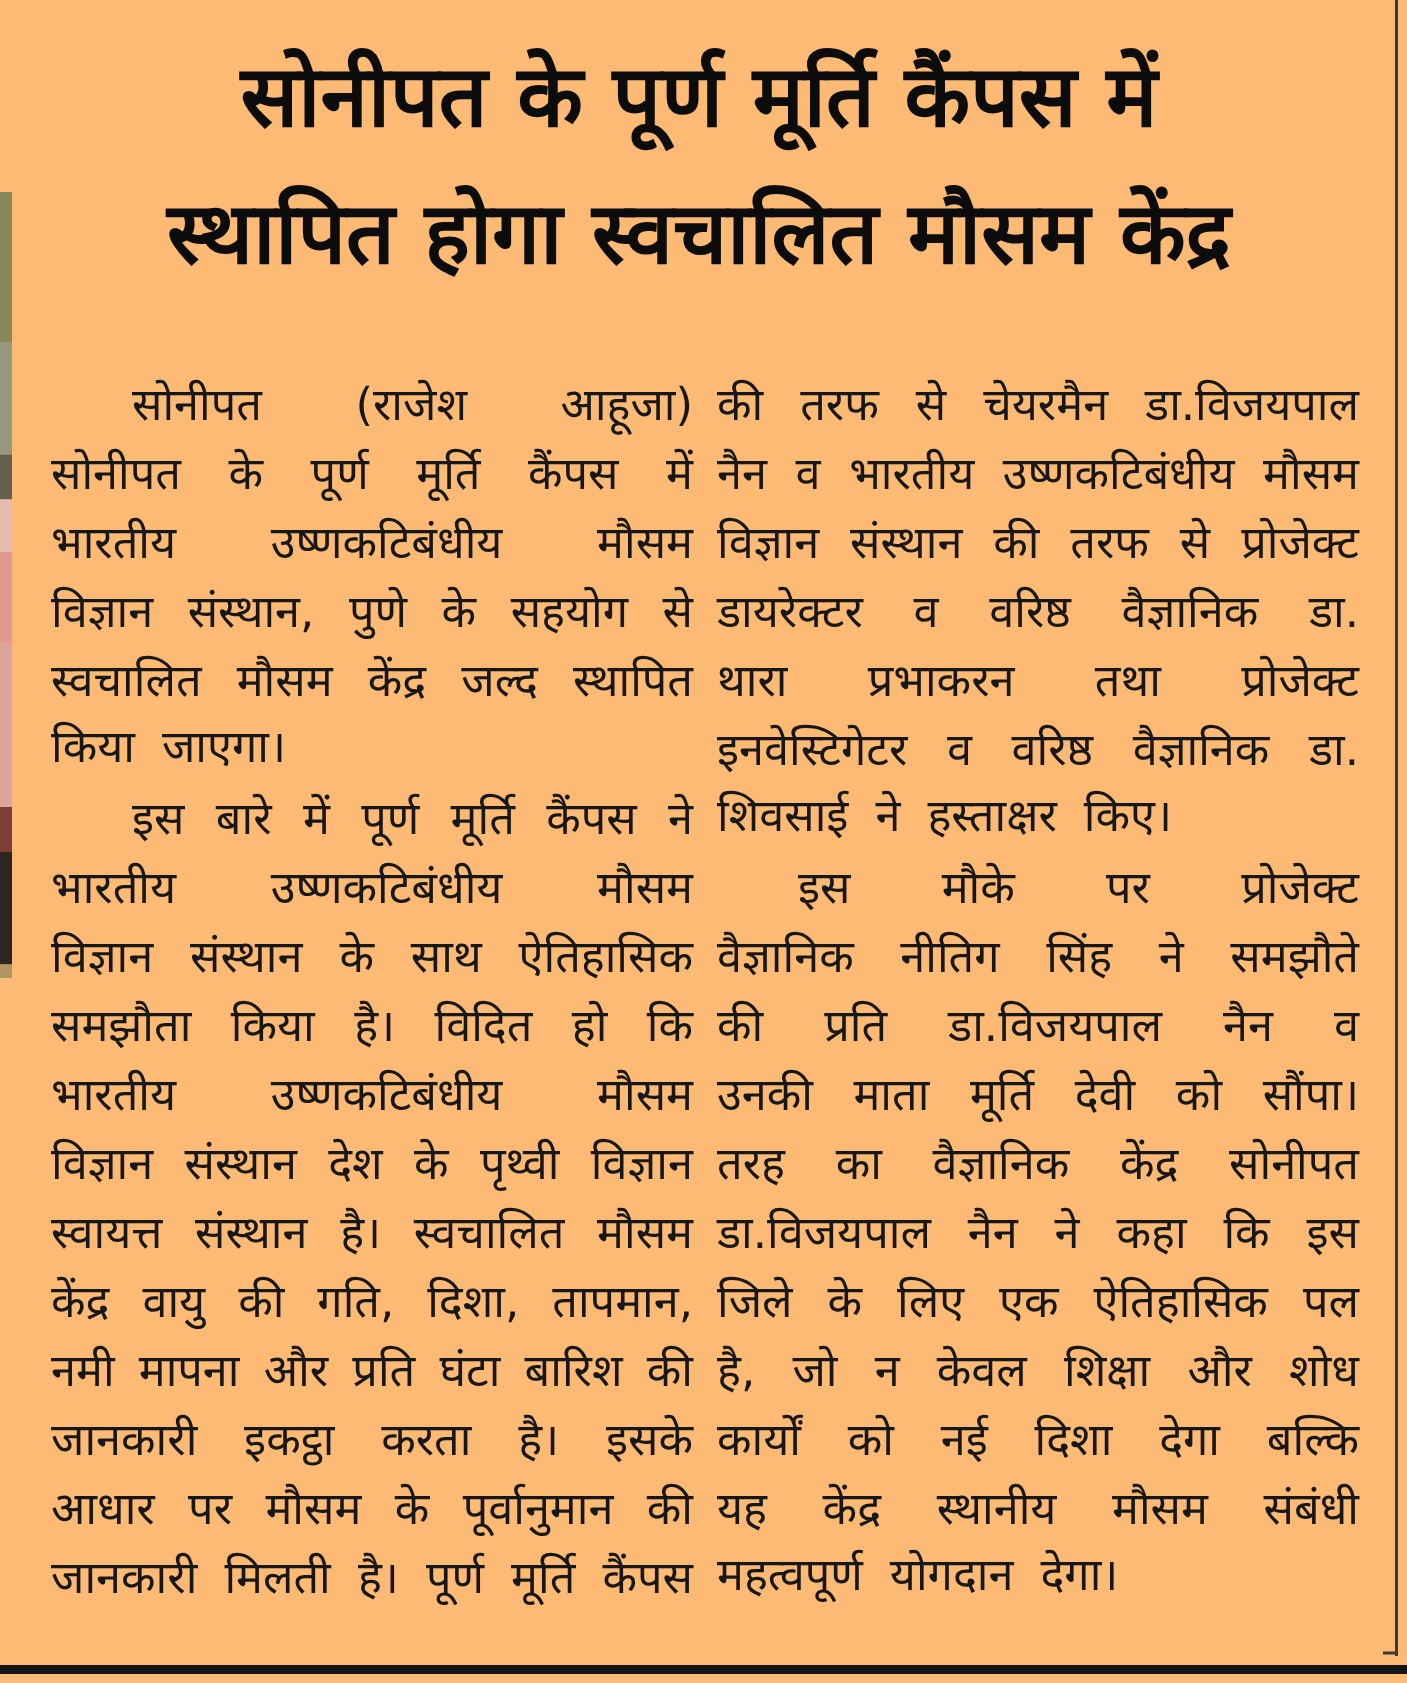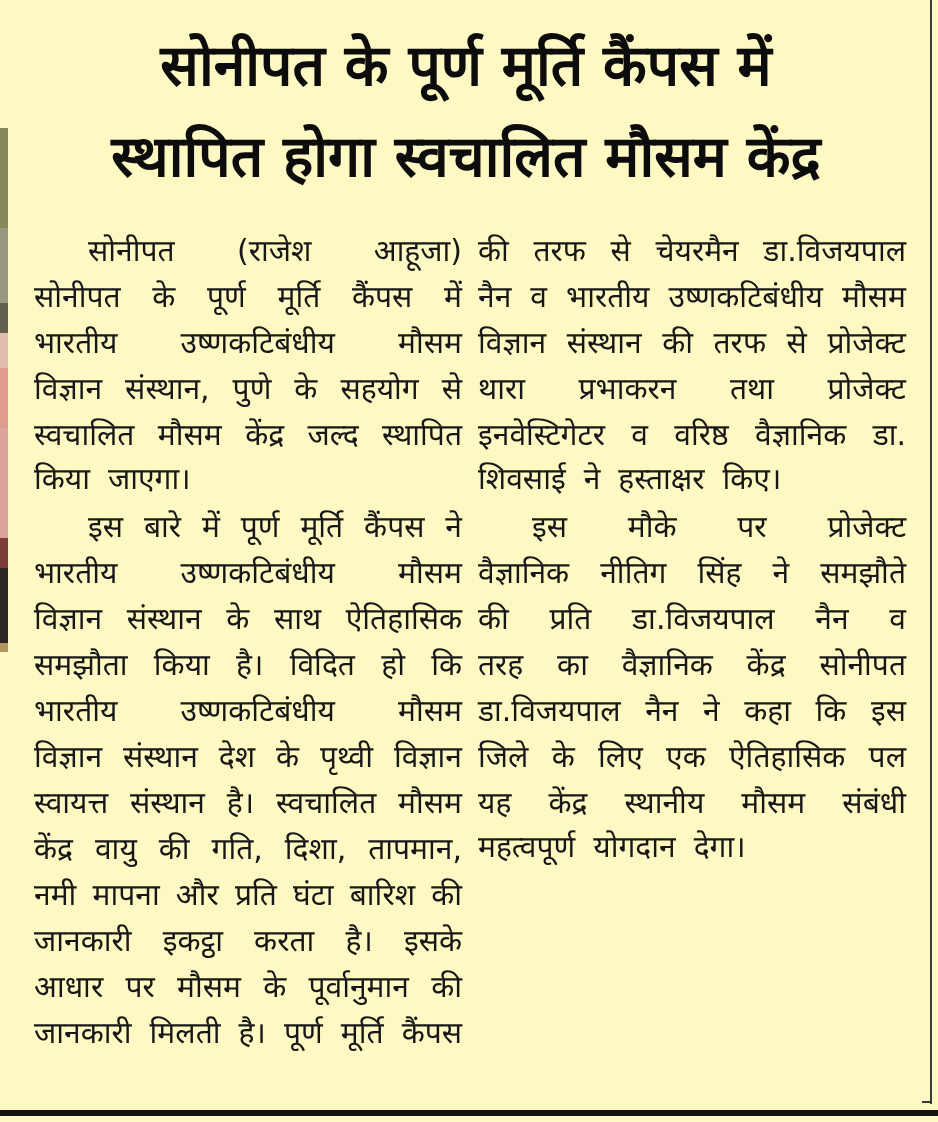--- a/index.html
+++ b/index.html
@@ -5,21 +5,21 @@
   html, body { margin: 0; padding: 0; }
   body {
     width: 938px; height: 1122px;
     background: #fdfdfc;
     font-family: "DejaVu Sans", "Liberation Sans", sans-serif;
     overflow: hidden;
   }
   .page {
     position: relative;
     width: 938px; height: 1122px;
-    background: #fef9c3;
+    background: #fdba74;
     color: #161616;
   }
   
   .photo-strip {
     position: absolute;
     left: 0; top: 128px;
     width: 8px; height: 524px;
     display: flex; flex-direction: column;
   }
   .photo-strip .seg { width: 100%; }
@@ -55,21 +55,21 @@
     letter-spacing: 0px;
   }
   .headline .hl-line { display: block; white-space: nowrap; }
   .article {
     position: absolute;
     top: 228px; left: 34px;
     width: 872px; height: 876px;
     display: flex;
     gap: 16px;
   }
-  .col { flex: 1 1 0; min-width: 0; }
+  .col { flex: 1 1 0; min-width: 0; margin-top: 20px; }
   .line {
     font-size: 30px;
     line-height: 46px;
     height: 46px;
     white-space: nowrap;
     text-align: justify;
     text-align-last: justify;
     color: #171717;
   }
   .line.indent { text-indent: 54px; }
@@ -118,29 +118,33 @@
         <div class="line">केंद्र वायु की गति, दिशा, तापमान,</div>
         <div class="line">नमी मापना और प्रति घंटा बारिश की</div>
         <div class="line">जानकारी इकट्ठा करता है। इसके</div>
         <div class="line">आधार पर मौसम के पूर्वानुमान की</div>
         <div class="line">जानकारी मिलती है। पूर्ण मूर्ति कैंपस</div>
       </div>
     <div class="col">
         <div class="line">की तरफ से चेयरमैन डा.विजयपाल</div>
         <div class="line">नैन व भारतीय उष्णकटिबंधीय मौसम</div>
         <div class="line">विज्ञान संस्थान की तरफ से प्रोजेक्ट</div>
+        <div class="line">डायरेक्टर व वरिष्ठ वैज्ञानिक डा.</div>
         <div class="line">थारा प्रभाकरन तथा प्रोजेक्ट</div>
         <div class="line">इनवेस्टिगेटर व वरिष्ठ वैज्ञानिक डा.</div>
         <div class="line end">शिवसाई ने हस्ताक्षर किए।</div>
         <div class="line indent">इस मौके पर प्रोजेक्ट</div>
         <div class="line">वैज्ञानिक नीतिग सिंह ने समझौते</div>
         <div class="line">की प्रति डा.विजयपाल नैन व</div>
+        <div class="line">उनकी माता मूर्ति देवी को सौंपा।</div>
         <div class="line">तरह का वैज्ञानिक केंद्र सोनीपत</div>
         <div class="line">डा.विजयपाल नैन ने कहा कि इस</div>
         <div class="line">जिले के लिए एक ऐतिहासिक पल</div>
+        <div class="line">है, जो न केवल शिक्षा और शोध</div>
+        <div class="line">कार्यों को नई दिशा देगा बल्कि</div>
         <div class="line">यह केंद्र स्थानीय मौसम संबंधी</div>
         <div class="line end">महत्वपूर्ण योगदान देगा।</div>
       </div>
   </div>
 
   <div class="bottom-rule"></div>
 
 </div>
 
 </body></html>

